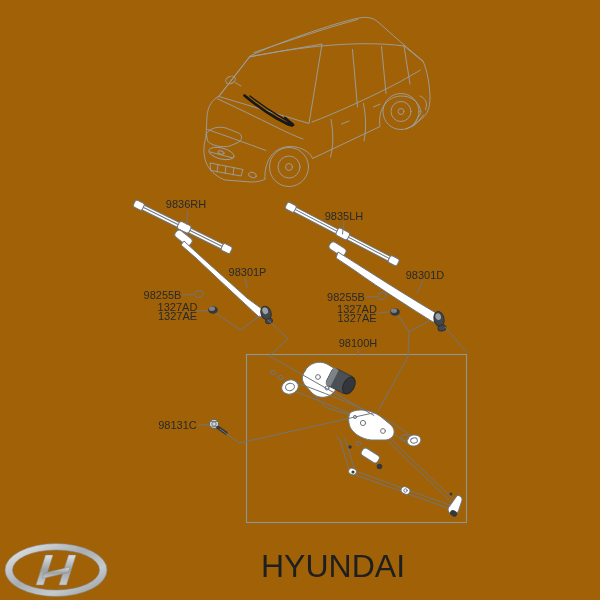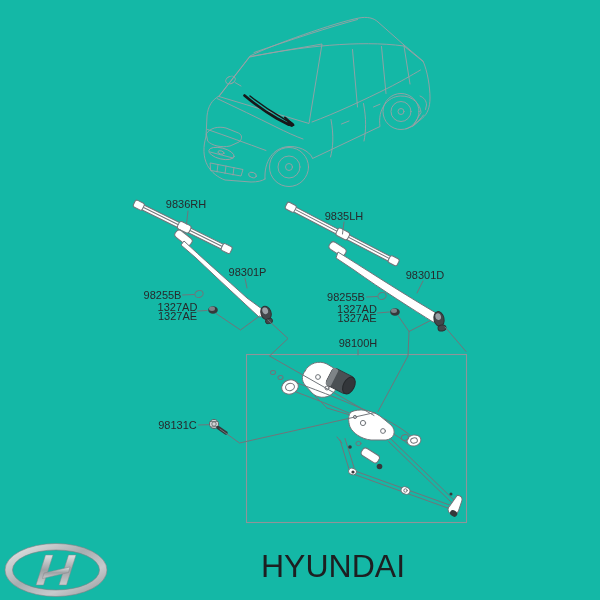--- a/index.html
+++ b/index.html
@@ -1,16 +1,16 @@
 <!DOCTYPE html>
 <html><head>
 <meta charset="utf-8">
 <style>
   html,body{margin:0;padding:0;background:#ffffff;}
-  #canvas{position:relative;width:600px;height:600px;background:#14b8a6;overflow:hidden;
+  #canvas{position:relative;width:600px;height:600px;background:#a16207;overflow:hidden;
           font-family:"Liberation Sans",sans-serif;}
   #diagram{position:absolute;left:0;top:0;}
   .callout{font-family:"Liberation Sans",sans-serif;font-size:11px;fill:#27292b;}
   #footer{position:absolute;left:0;top:540px;width:600px;height:60px;}
   #brand-logo{position:absolute;left:3px;top:2px;}
   #footer-text{position:absolute;left:261px;top:10px;display:flex;gap:11px;
                font-size:32px;line-height:32px;color:#1d1f21;white-space:nowrap;flex-direction:column;}
 </style>
 </head>
 <body>

